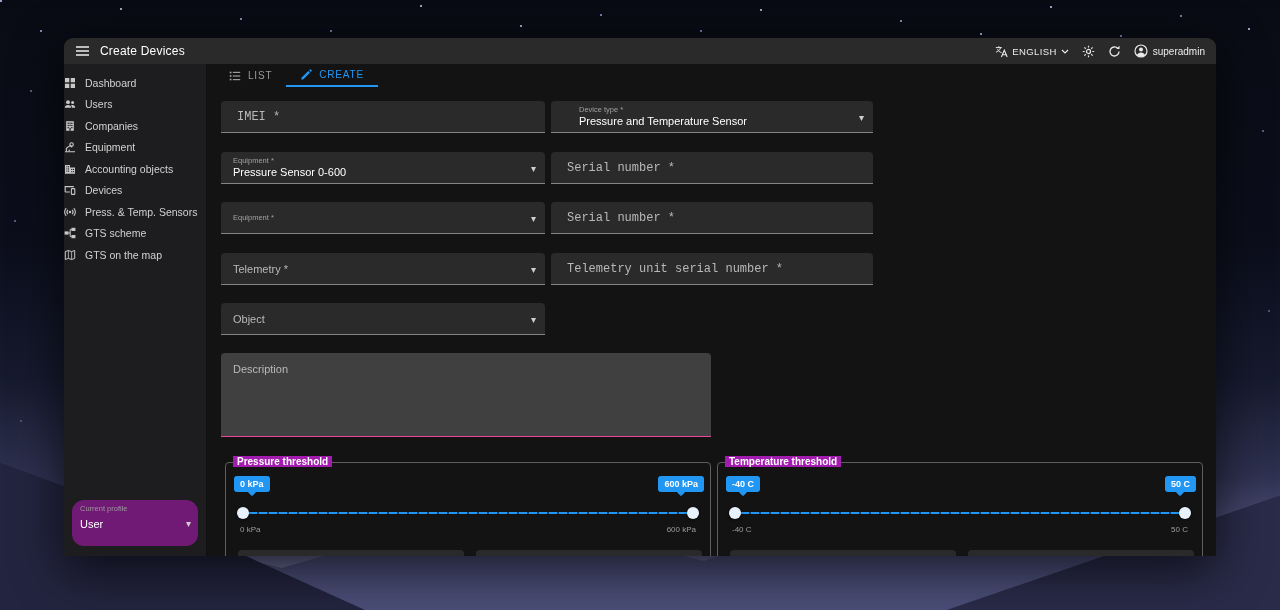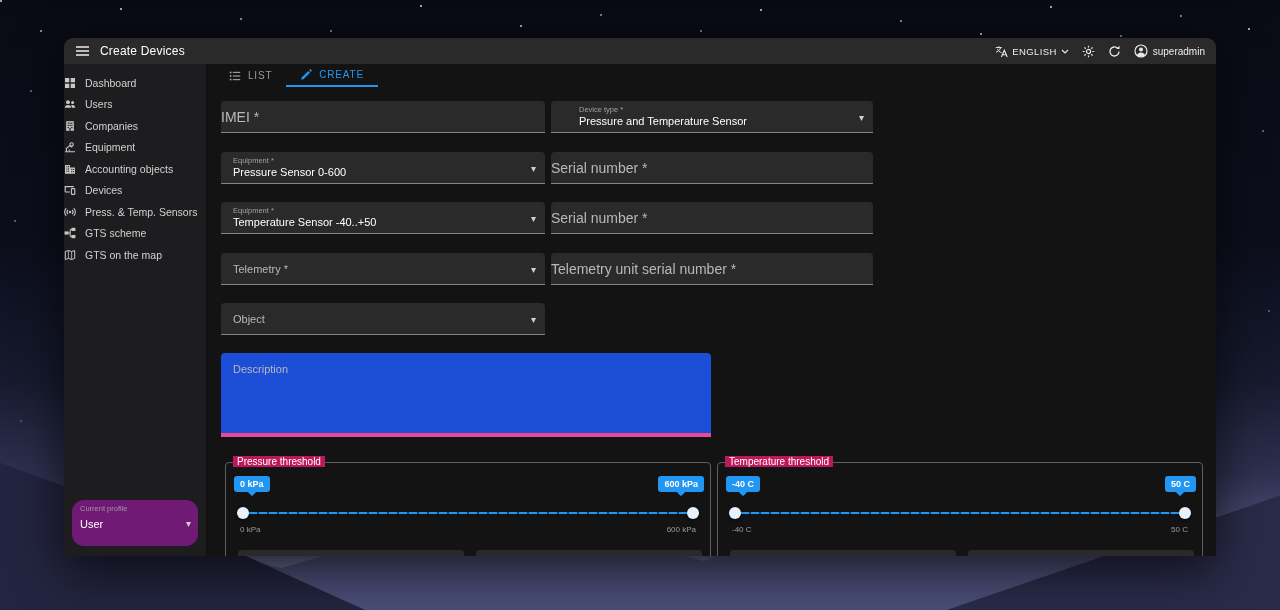--- a/index.html
+++ b/index.html
@@ -46,47 +46,47 @@
   .profile-caret { position:absolute; right:7px; top:50%; transform:translateY(-50%); }
 
   
   .content { flex:1; position:relative; background:#131313; overflow:hidden; }
 
   .tabbar { position:absolute; top:0; left:0; right:0; height:23px; display:flex; align-items:stretch; padding-left:8px; }
   .tab { display:flex; align-items:center; gap:7px; padding:0 14px; font-size:10px; font-weight:500; letter-spacing:.8px; color:#9a9a9a; cursor:pointer; }
   .tab.active { color:#2196f3; border-bottom:2px solid #2196f3; }
 
   .field { position:absolute; background:#2a2a2b; border-radius:4px 4px 0 0; border-bottom:1px solid #848484; height:32px; }
-  .field input { width:100%; height:100%; background:transparent; border:none; outline:none; color:#fff; font-size:14px; padding:0 0; font-family:Liberation Sans, sans-serif; }
+  .field input { width:100%; height:100%; background:transparent; border:none; outline:none; color:#fff; font-size:12px; padding:0 16px; font-family:Liberation Mono, monospace; }
   .field input::placeholder { color:#b9b9b9; opacity:1; }
   .select-stack { display:flex; flex-direction:column; justify-content:center; padding:3px 26px 3px 12px; cursor:pointer; }
   .float-label { font-size:7.5px; color:#a0a0a0; line-height:1.25; }
   .select-value { font-size:11px; color:#fff; line-height:1.3; white-space:nowrap; overflow:hidden; }
   .select-single { display:flex; align-items:center; padding:0 26px 0 12px; cursor:pointer; }
   .select-placeholder { font-size:11px; color:#b9b9b9; }
   .caret { position:absolute; right:9px; top:50%; transform:translateY(-50%); }
 
   .f-imei { top:37px; left:14px; width:324px; }
   .f-devtype { top:37px; left:344px; width:322px;padding-left:28px; }
   .f-equip1 { top:88px; left:14px; width:324px; }
   .f-serial1 { top:88px; left:344px; width:322px; }
   .f-equip2 { top:138px; left:14px; width:324px; }
   .f-serial2 { top:138px; left:344px; width:322px; }
   .f-telemetry { top:189px; left:14px; width:324px; }
   .f-teleserial { top:189px; left:344px; width:322px; }
   .f-object { top:239px; left:14px; width:324px; }
-  .f-desc { top:289px; left:14px; width:490px; height:84px; border-radius:4px 4px 0 0; border-bottom:4px solid #ec4899; background:#1d4ed8; position:absolute; }
+  .f-desc { top:289px; left:14px; width:490px; height:84px; border-radius:4px 4px 0 0; border-bottom:1px solid #ec4899; background:#404040; position:absolute; }
   .f-desc textarea { width:100%; height:100%; background:transparent; border:none; outline:none; resize:none; color:#fff; font-size:11px; padding:10px 12px; font-family:inherit; }
   .f-desc textarea::placeholder { color:#b9b9b9; opacity:1; }
 
   
   .threshold { position:absolute; top:398px; height:162px; border:1px solid #5e5e5e; border-radius:4px; }
   .th-pressure { left:18px; width:486px; }
   .th-temperature { left:510px; width:486px; }
-  .threshold-legend { position:absolute; top:-7px; left:7px; background:#be185d; padding:0 4px; font-size:10px; font-weight:400; color:#fff; }
+  .threshold-legend { position:absolute; top:-7px; left:7px; background:#a21caf; padding:0 4px; font-size:10px; font-weight:700; color:#fff; }
 
   .badge { position:absolute; top:13px; height:16px; background:#2196f3; color:#fff; font-size:9px; font-weight:600;
     border-radius:3px; display:flex; align-items:center; padding:0 6px; z-index:1; }
   .badge::after { content:""; position:absolute; left:50%; bottom:-2.5px; width:6px; height:6px; background:#2196f3;
     transform:translateX(-50%) rotate(45deg); border-radius:1px; z-index:-1; }
   .badge-min { left:8px; }
   .badge-max { right:6px; }
 
   .slider { position:absolute; left:17px; right:17px; top:44px; height:12px; cursor:pointer; }
   .slider-track { position:absolute; left:0; right:0; top:5px; height:2px; background:#2196f3; }
@@ -302,21 +302,20 @@
         <span class="float-label">Equipment *</span>
         <span class="select-value">Pressure Sensor 0-600</span>
         <span class="caret">▾</span>
       </div>
       <div class="field f-serial1">
         <input type="text" placeholder="Serial number *" style="">
       </div>
 
       <div class="field f-equip2 select-stack">
         <span class="float-label">Equipment *</span>
-        <span class="select-value">Temperature Sensor -40..+50</span>
         <span class="caret">▾</span>
       </div>
       <div class="field f-serial2">
         <input type="text" placeholder="Serial number *" style="">
       </div>
 
       <div class="field f-telemetry select-single">
         <span class="select-placeholder">Telemetry *</span>
         <span class="caret">▾</span>
       </div>

